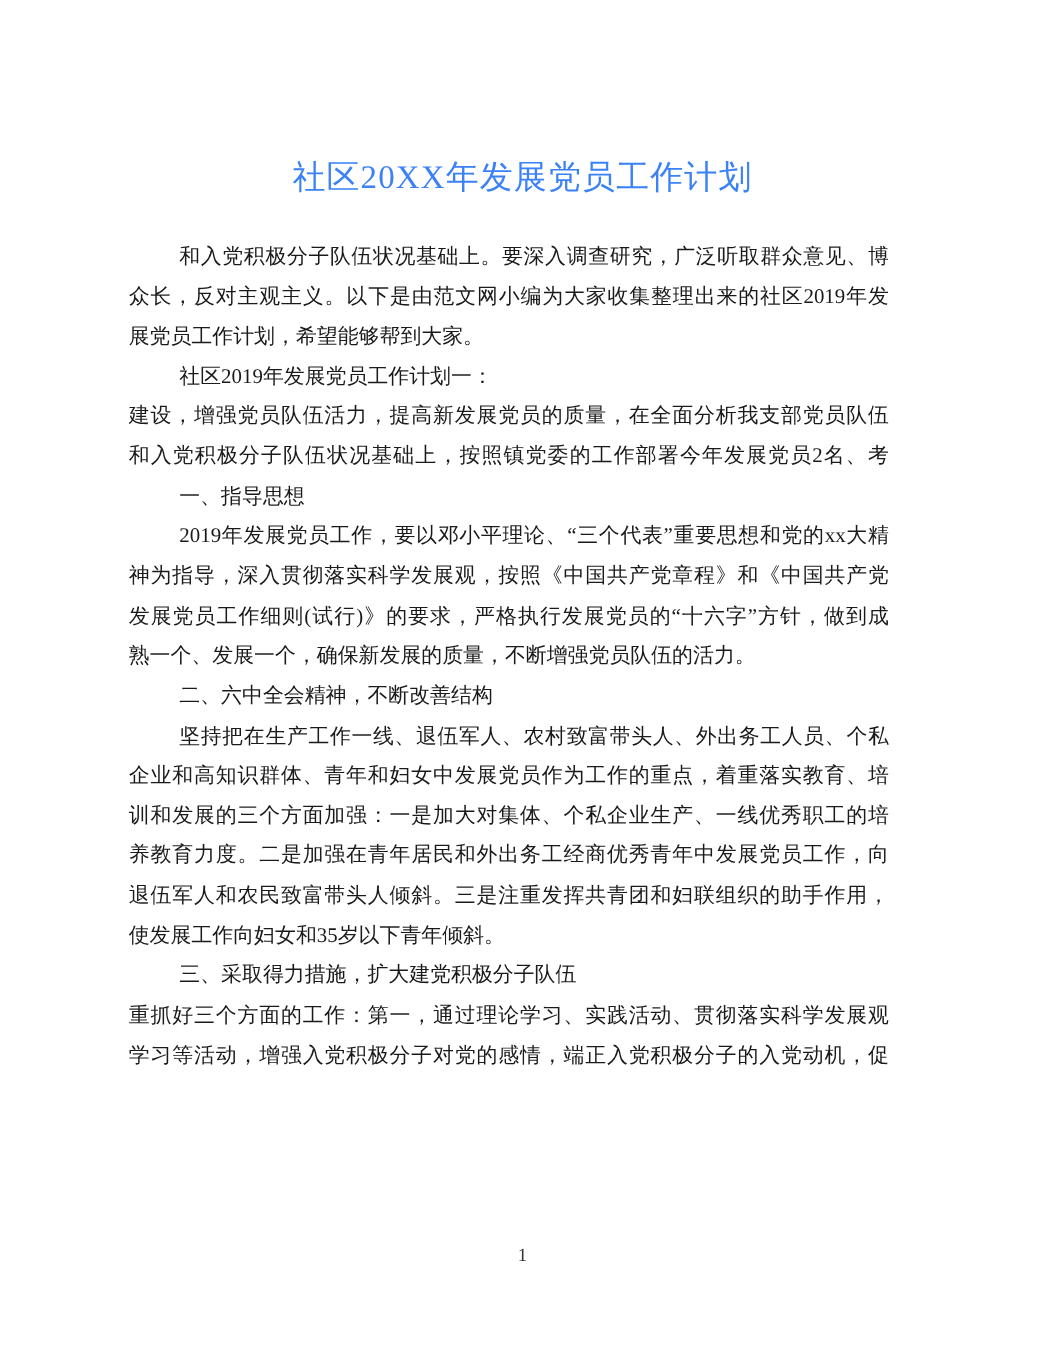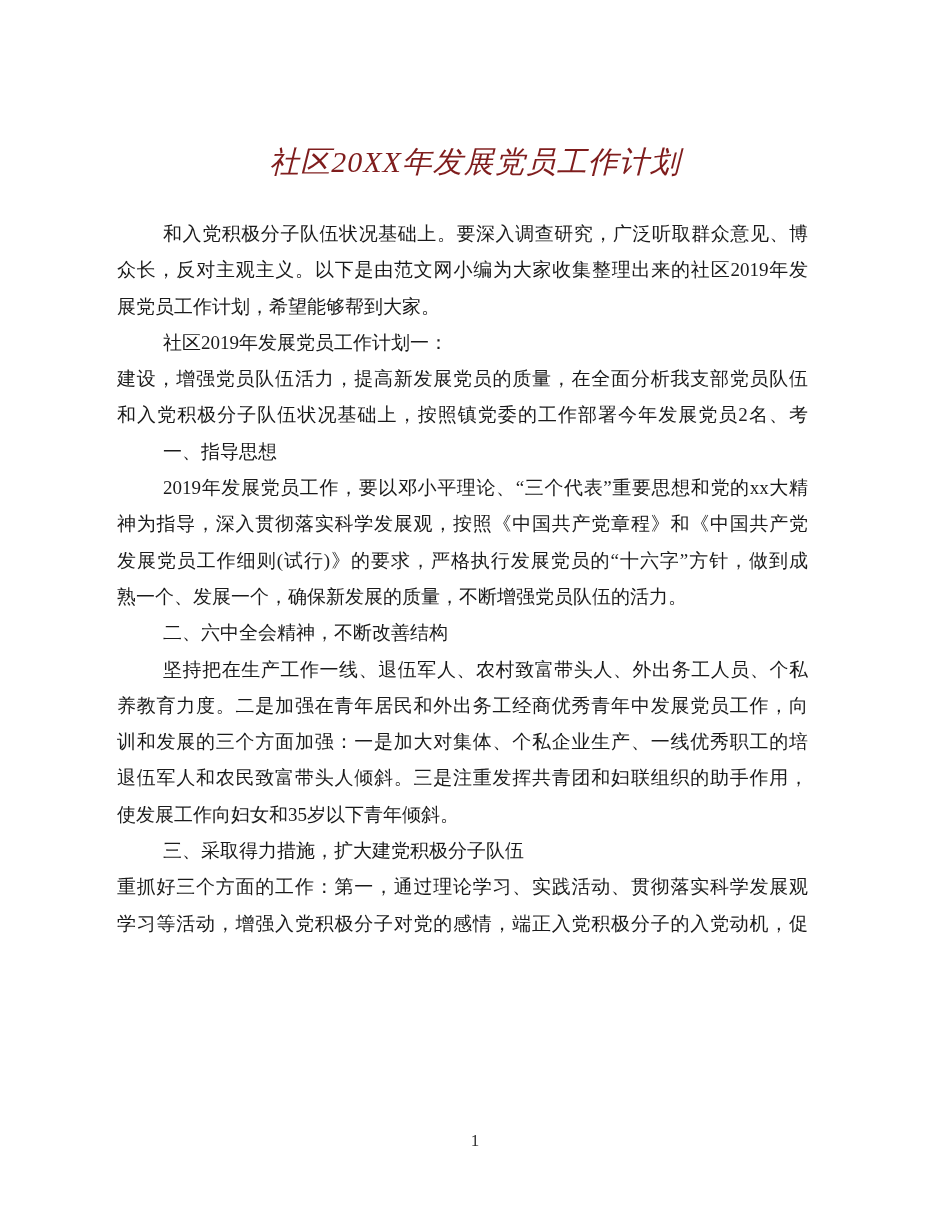--- a/index.html
+++ b/index.html
@@ -56,38 +56,39 @@
     text-align: center;
     font-size: 17px;
     line-height: 20px;
     color: #333333;
   }
 </style>
 </head>
 <body>
 
 <div class="page" style="color: rgb(26, 26, 26);">
-  <h1 class="title" style="color: #7f1d1d; font-style: italic;">社区20XX年发展党员工作计划</h1>
+  <h1 class="title" style="color: #3b82f6;">社区20XX年发展党员工作计划</h1>
 
   <div class="doc-body">
       <div class="line first">和入党积极分子队伍状况基础上。要深入调查研究，广泛听取群众意见、博采</div>
       <div class="line">众长，反对主观主义。以下是由范文网小编为大家收集整理出来的社区2019年发</div>
       <div class="line para-last">展党员工作计划，希望能够帮到大家。</div>
       <div class="line first para-last">社区2019年发展党员工作计划一：</div>
       <div class="line">建设，增强党员队伍活力，提高新发展党员的质量，在全面分析我支部党员队伍</div>
       <div class="line">和入党积极分子队伍状况基础上，按照镇党委的工作部署今年发展党员2名、考</div>
       <div class="line first para-last">一、指导思想</div>
       <div class="line first">2019年发展党员工作，要以邓小平理论、“三个代表”重要思想和党的xx大精</div>
       <div class="line">神为指导，深入贯彻落实科学发展观，按照《中国共产党章程》和《中国共产党</div>
       <div class="line">发展党员工作细则(试行)》的要求，严格执行发展党员的“十六字”方针，做到成</div>
       <div class="line para-last">熟一个、发展一个，确保新发展的质量，不断增强党员队伍的活力。</div>
       <div class="line first para-last">二、六中全会精神，不断改善结构</div>
       <div class="line first">坚持把在生产工作一线、退伍军人、农村致富带头人、外出务工人员、个私</div>
+      <div class="line">企业和高知识群体、青年和妇女中发展党员作为工作的重点，着重落实教育、培</div>
+      <div class="line">训和发展的三个方面加强：一是加大对集体、个私企业生产、一线优秀职工的培</div>
       <div class="line">养教育力度。二是加强在青年居民和外出务工经商优秀青年中发展党员工作，向</div>
-      <div class="line">训和发展的三个方面加强：一是加大对集体、个私企业生产、一线优秀职工的培</div>
       <div class="line">退伍军人和农民致富带头人倾斜。三是注重发挥共青团和妇联组织的助手作用，</div>
       <div class="line para-last">使发展工作向妇女和35岁以下青年倾斜。</div>
       <div class="line first para-last">三、采取得力措施，扩大建党积极分子队伍</div>
       <div class="line">重抓好三个方面的工作：第一，通过理论学习、实践活动、贯彻落实科学发展观</div>
       <div class="line">学习等活动，增强入党积极分子对党的感情，端正入党积极分子的入党动机，促</div>
     </div>
 
   <div class="footer">1</div>
 </div>
 

